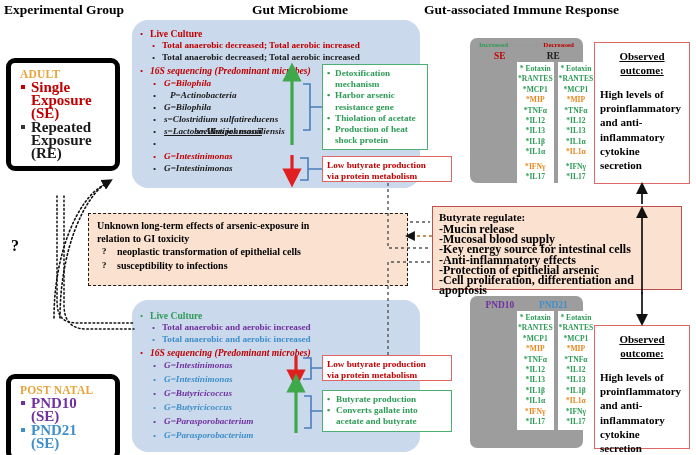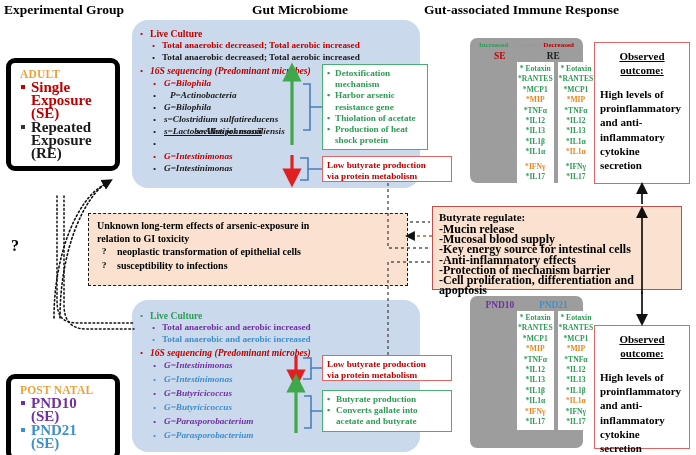--- a/index.html
+++ b/index.html
@@ -320,21 +320,21 @@
       <span>susceptibility to infections</span>
     </div>
   </div>
 
   <div id="butyrate-box">
     <div class="b-title">Butyrate regulate:</div>
     <div class="b-line">-Mucin release</div>
     <div class="b-line">-Mucosal blood supply</div>
     <div class="b-line">-Key energy source for intestinal cells</div>
     <div class="b-line">-Anti-inflammatory effects</div>
-    <div class="b-line">-Protection of mechanism barrier</div>
+    <div class="b-line">-Protection of epithelial arsenic</div>
     <div class="b-line">-Cell proliferation, differentiation and apoptosis</div>
   </div>
 
   <div class="cyto-wrap" id="cyto-top" style="left:470px; top:38px; width:113px; height:145px;">
     <div class="cyto-legend">
       <span class="c-green">Increased</span><span class="c-gray">/</span><span class="c-gray">No change</span><span class="c-gray">/</span><span class="c-red">Decreased</span>
     </div>
     <div class="cyto-heads">
       <div class="cyto-head c-red">SE</div>
       <div class="cyto-head c-black">RE</div>

